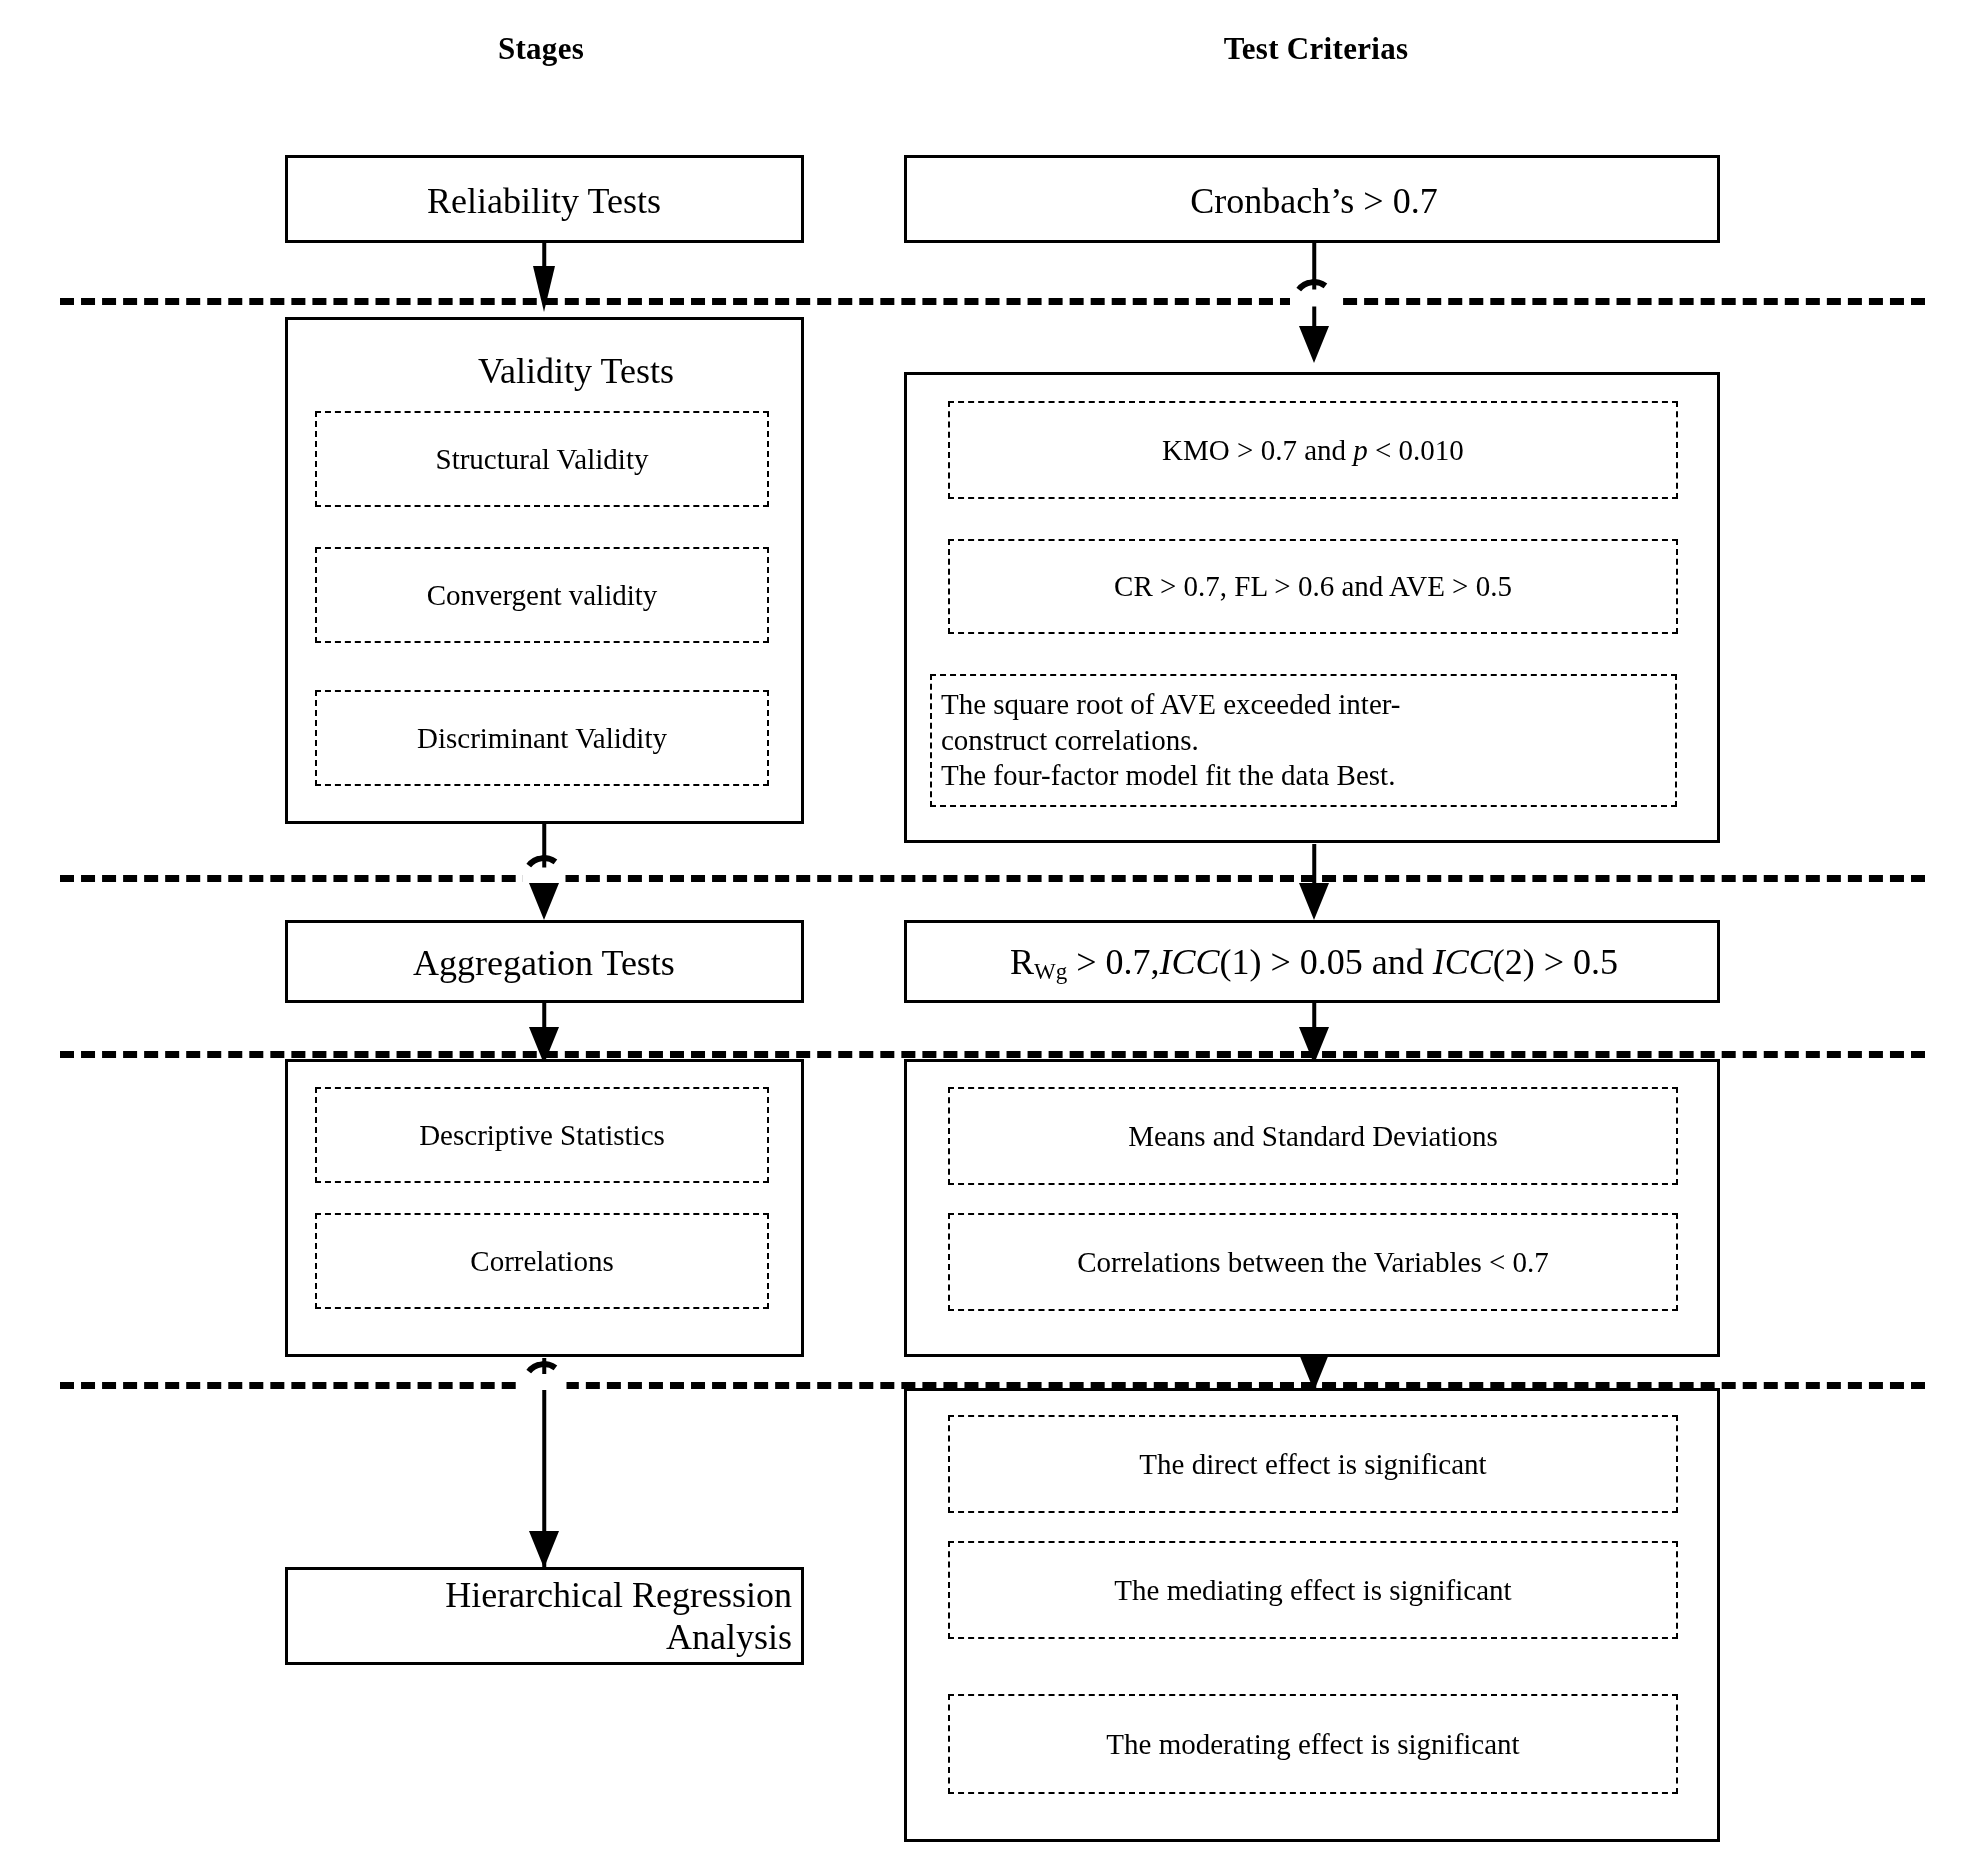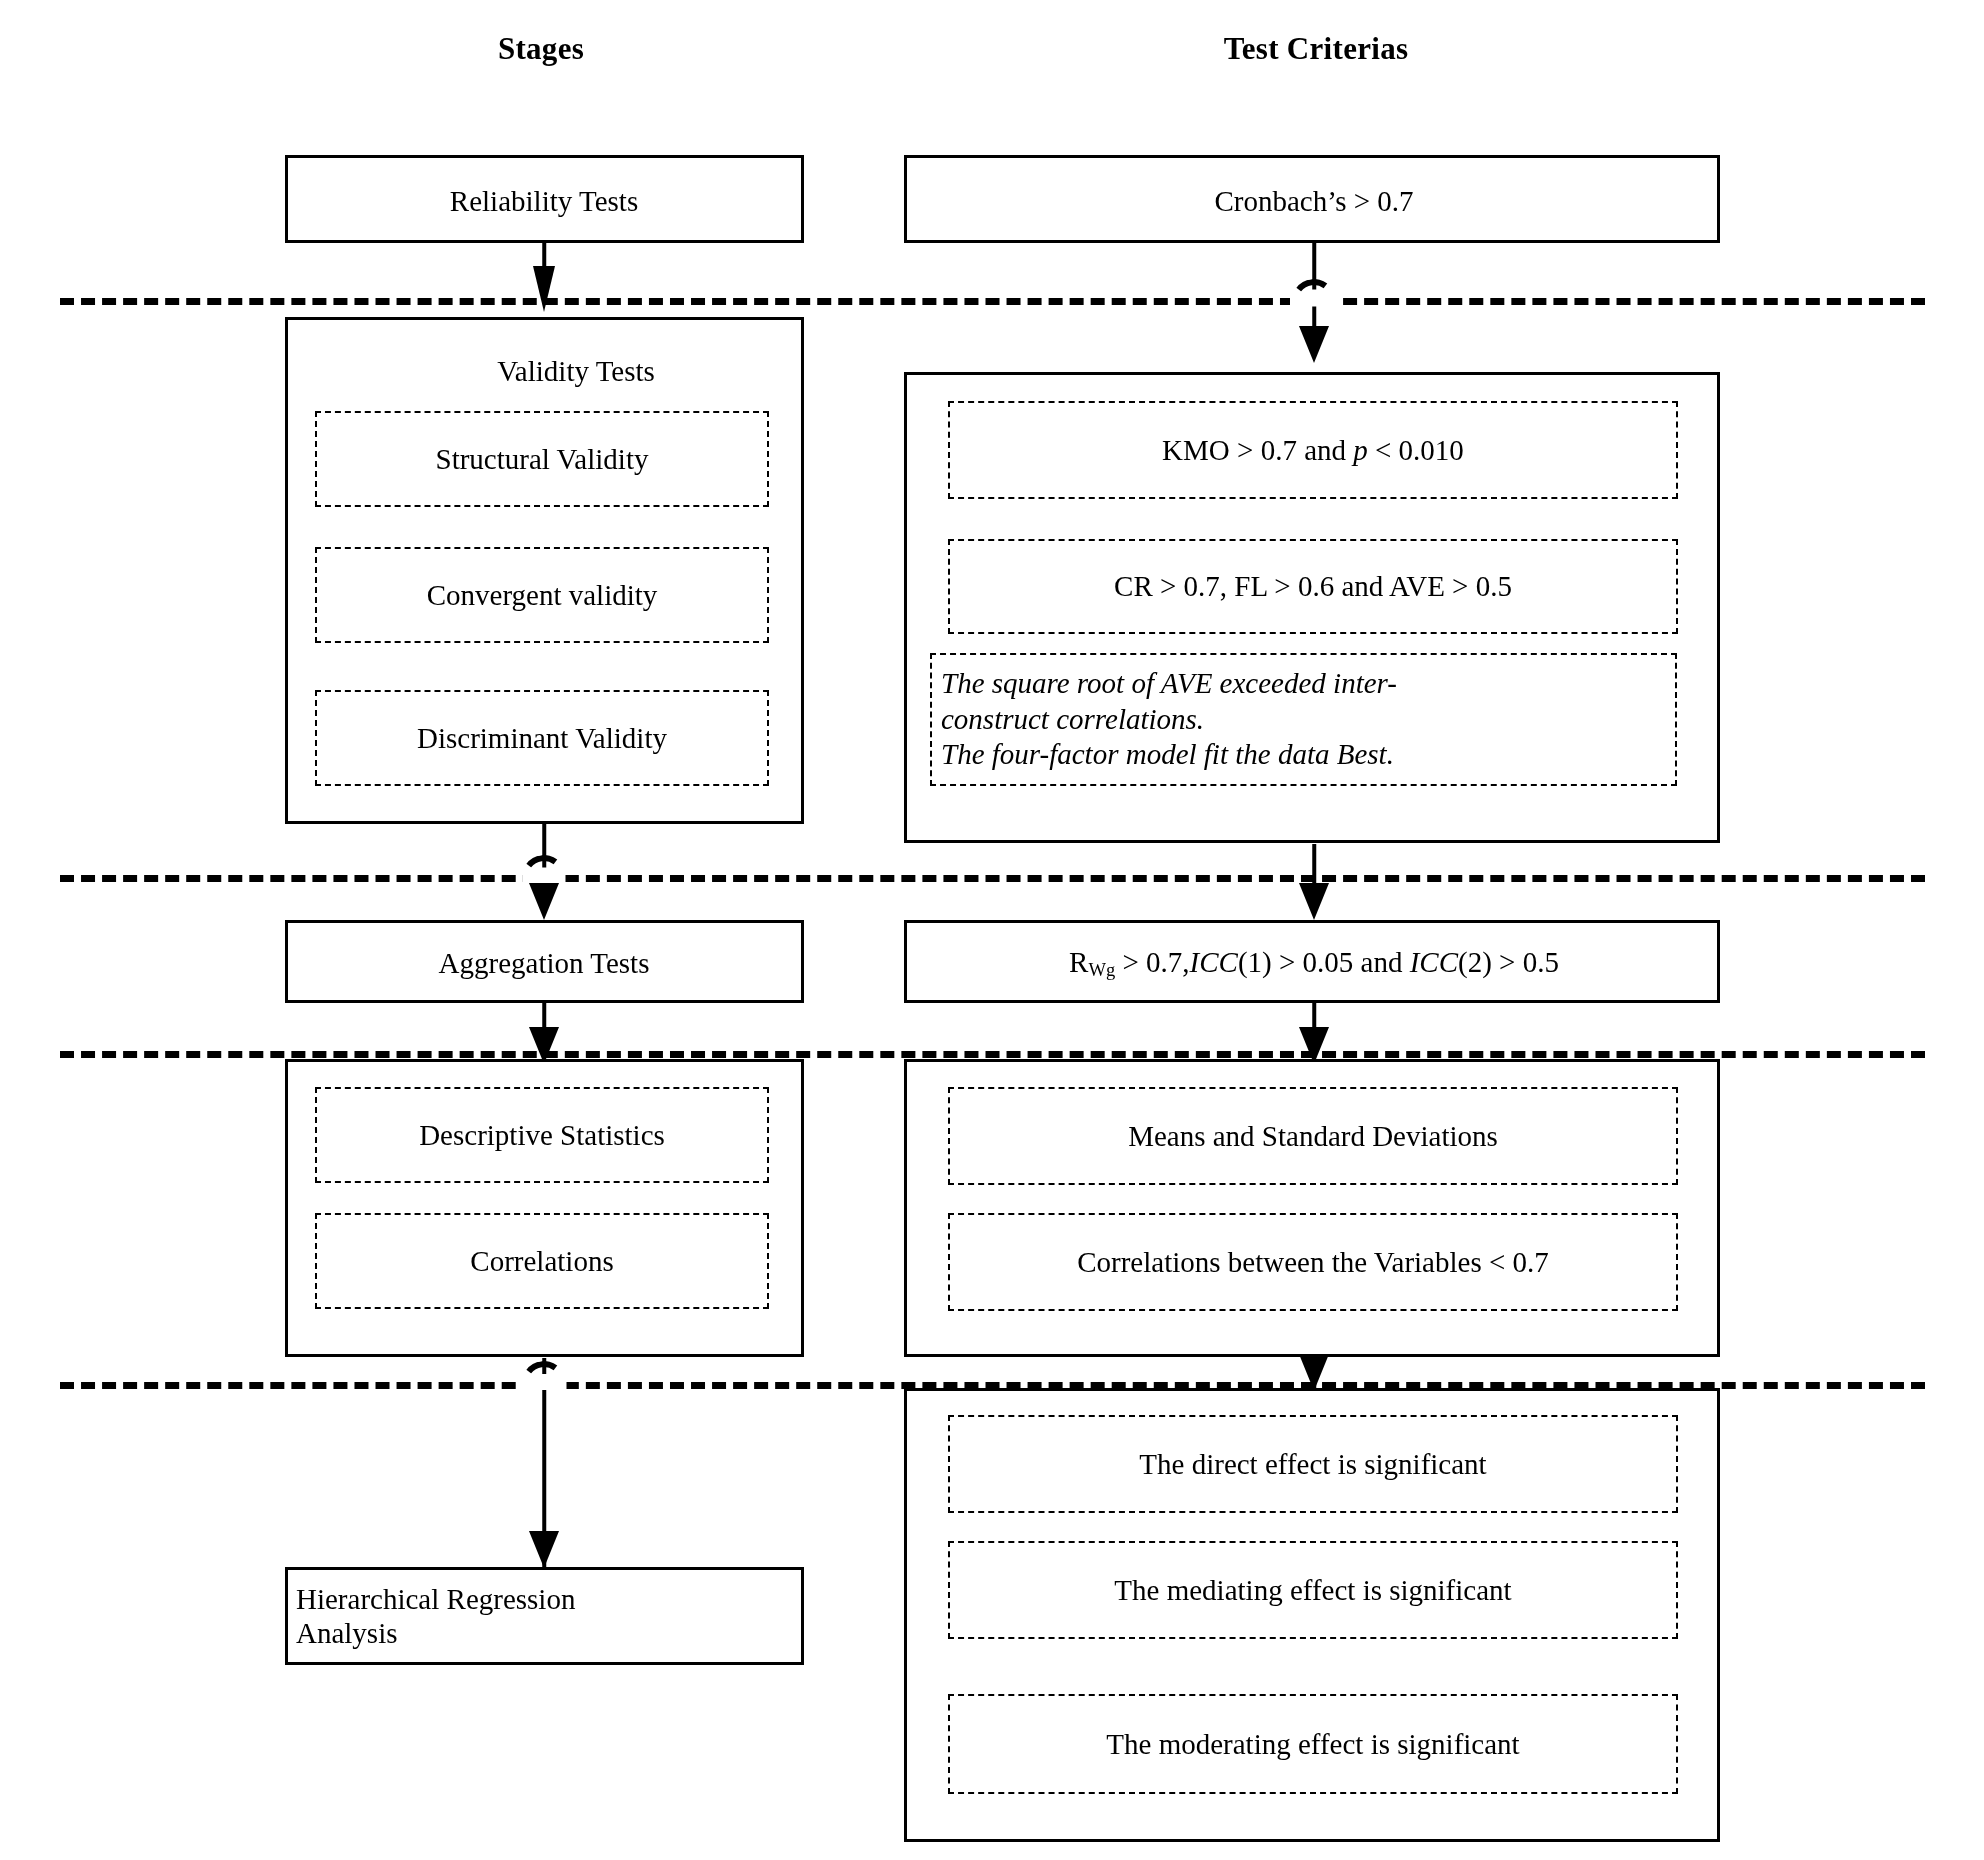--- a/index.html
+++ b/index.html
@@ -43,23 +43,23 @@
     box-sizing: border-box;
     display: flex;
     align-items: center;
     justify-content: center;
   }
   .dashed-box.left-align { justify-content: flex-start; }
 
   
   .boxlabel {
     position: absolute;
-    font-size: 29px;
+    font-size: 36px;
     line-height: 1.18;
-    text-align: left;
+    text-align: right;
     white-space: nowrap;
     transform: translate(-50%, -50%);
   }
   .boxlabel.wrap { white-space: normal; }
   .inner-text {
     font-size: 29px;
     line-height: 1.20;
     text-align: left;
     padding: 0 7px;
     white-space: nowrap;
@@ -165,21 +165,21 @@
   <div class="solid-box" id="box-validity-criteria" style="left:904px; top:372px; width:816px; height:471px;"></div>
 
   <div class="dashed-box" style="left:948px; top:401px; width:730px; height:98px;">
     <div class="inner-text"><span>KMO &gt; 0.7 and </span><em>p</em><span> &lt; 0.010</span></div>
   </div>
 
   <div class="dashed-box" style="left:948px; top:539px; width:730px; height:95px;">
     <div class="inner-text">CR &gt; 0.7, FL &gt; 0.6 and AVE &gt; 0.5</div>
   </div>
 
-  <div class="dashed-box left-align" style="left:930px; top:653px; width:747px; height:133px;font-style:italic;">
+  <div class="dashed-box left-align" style="left:930px; top:674px; width:747px; height:133px;">
     <div class="inner-text multiline">
       <span>The square root of AVE exceeded inter-</span><br>
       <span>construct correlations.</span><br>
       <span>The four-factor model fit the data Best.</span>
     </div>
   </div>
 
   <div class="vline" style="left:544px; top:823px; height:59px;"></div>
   <div class="hop-mask" style="left:544px; top:875px; width:43px; height:15px;"></div>
   <div class="hop" style="left:544px; top:877px;"></div>

